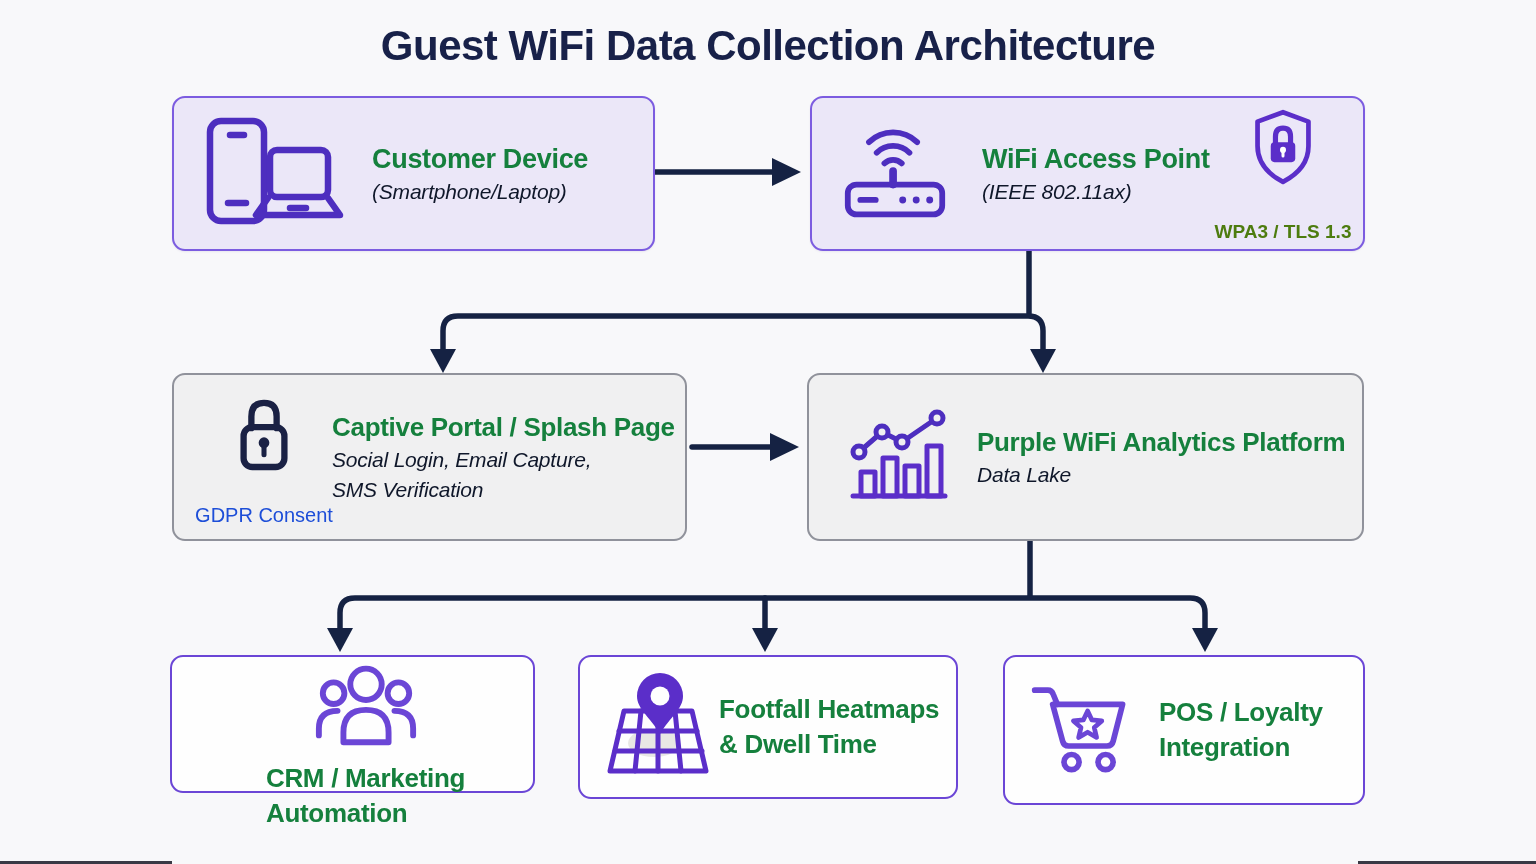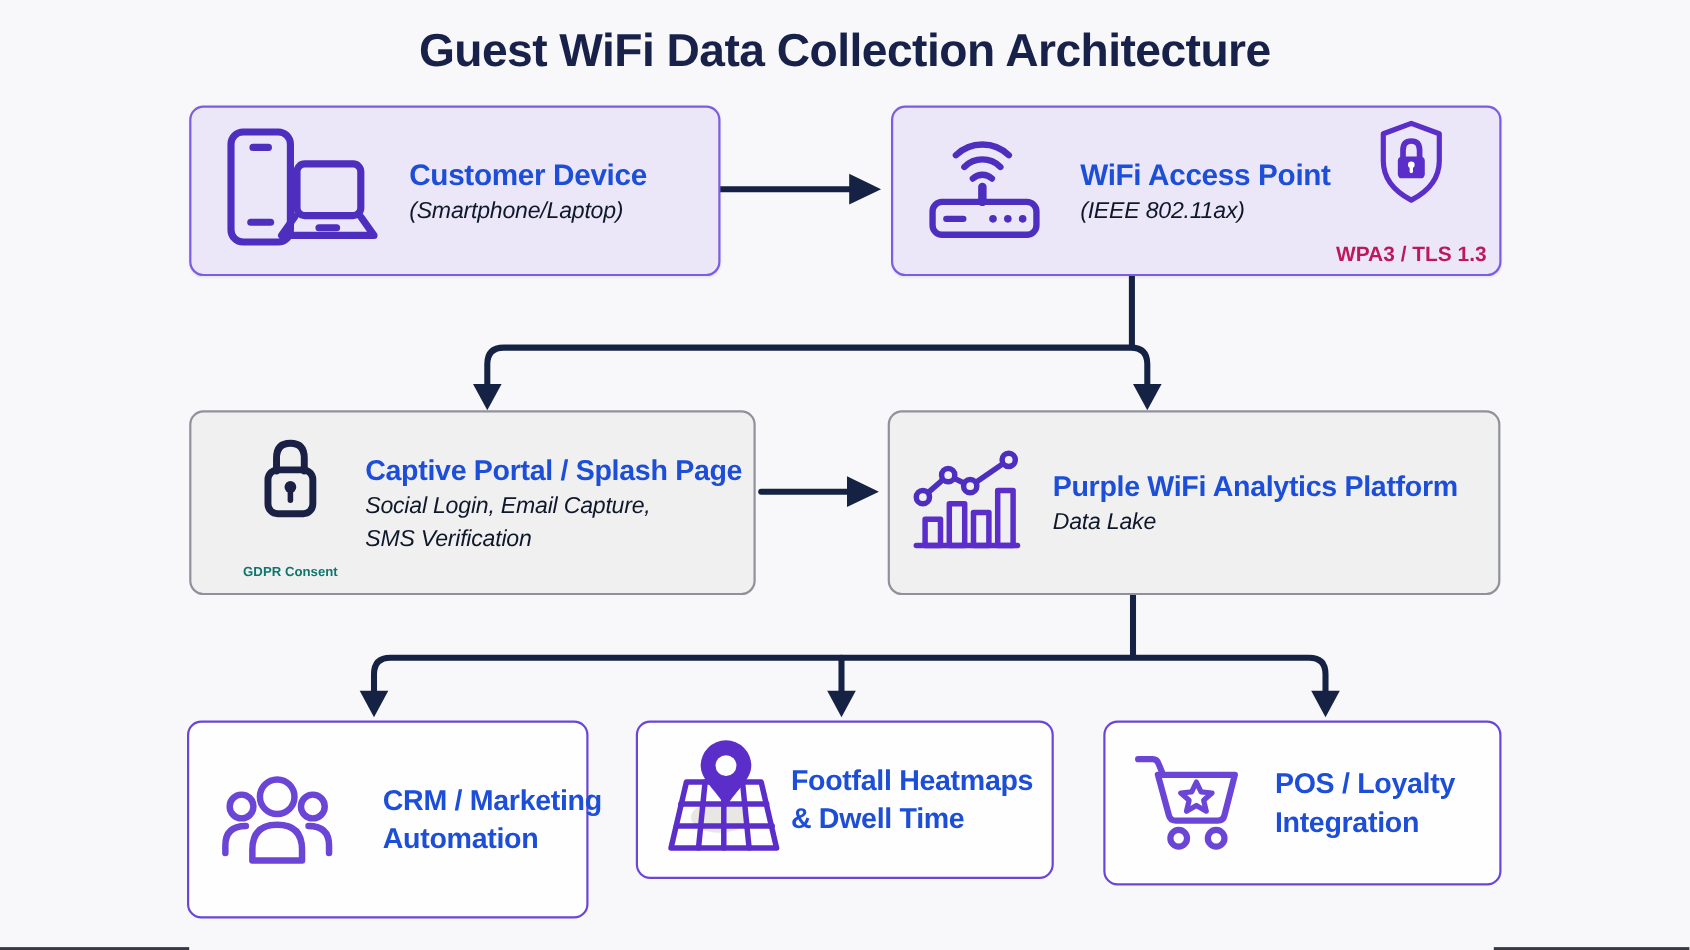--- a/index.html
+++ b/index.html
@@ -22,53 +22,53 @@
   .node{
     position:absolute;box-sizing:border-box;border-radius:13px;
     display:flex;align-items:center;
   }
   .node.lavender{background:#ebe7f8;border:2.5px solid #7c5ce0;box-shadow:0 1px 2px rgba(60,40,120,.08);}
   .node.grayed{background:#f0f0f1;border:2px solid #90929b;}
   .node.whitebx{background:#fefefe;border:2.5px solid #6b46d6;}
 
   .node-text{display:flex;flex-direction:column;justify-content:center;}
   .node-title{
-    font-size:26px;font-weight:700;color:#1d4ed8;
+    font-size:26px;font-weight:700;color:#15803d;
     letter-spacing:-0.3px;white-space:nowrap;line-height:1.35;
   }
   .node-sub{
     font-size:21px;font-weight:400;color:#0f172a;
     letter-spacing:-0.2px;white-space:nowrap;line-height:1.4;font-style:italic;
   }
   .big-title{font-size:27px;}
 
   
   #box-customer{left:172px;top:96px;width:483px;height:155px;padding-left:28px;gap:28px;}
   
   #box-ap{left:810px;top:96px;width:555px;height:155px;padding-left:30px;gap:34px;}
   #ap-security{
     position:absolute;right:10px;top:10px;width:140px;height:135px;
     display:flex;flex-direction:column;align-items:center;justify-content:space-between;
   }
-  #ap-badge{font-size:19px;font-weight:600;color:#be185d;white-space:nowrap;}
+  #ap-badge{font-size:19px;font-weight:600;color:#4d7c0f;white-space:nowrap;}
 
   
   #box-portal{left:172px;top:373px;width:515px;height:168px;}
   #portal-iconcol{
     position:absolute;left:14px;top:16px;width:152px;height:136px;
     display:flex;flex-direction:column;align-items:center;justify-content:space-between;
   }
-  #portal-caption{font-size:12px;font-weight:700;color:#0f766e;white-space:nowrap;}
+  #portal-caption{font-size:20px;font-weight:400;color:#1d4ed8;white-space:nowrap;}
   #portal-text{margin-left:158px;}
 
   
-  #box-analytics{left:807px;top:373px;width:557px;height:168px;padding-left:20px;gap:28px;}
-
-  
-  #box-crm{left:170px;top:655px;width:365px;height:180px;padding-left:26px;gap:42px;}
+  #box-analytics{left:807px;top:373px;width:557px;height:168px;padding-left:40px;gap:28px;}
+
+  
+  #box-crm{left:170px;top:655px;width:365px;height:138px;padding-left:26px;gap:8px;flex-direction:column;}
   #box-footfall{left:578px;top:655px;width:380px;height:144px;padding-left:22px;gap:5px;}
   #box-pos{left:1003px;top:655px;width:362px;height:150px;padding-left:24px;gap:26px;}
 
   .icon{display:block;flex:none;}
 
   svg.connectors{position:absolute;left:0;top:0;pointer-events:none;}
 
   .edge-strip{position:absolute;bottom:0;height:3px;background:#181824;opacity:.85;}
   .edge-strip.left{left:0;width:172px;}
   .edge-strip.right{right:0;width:178px;}

